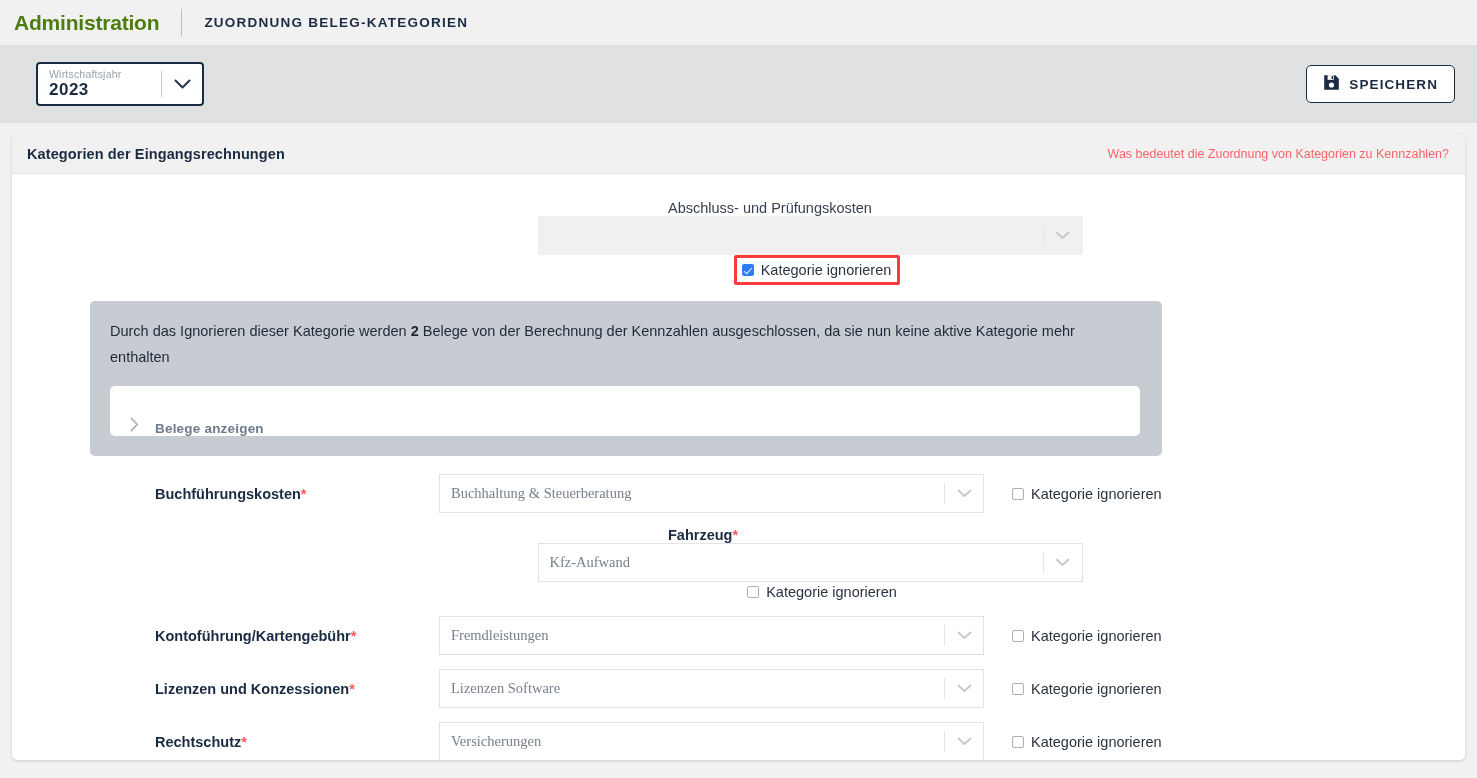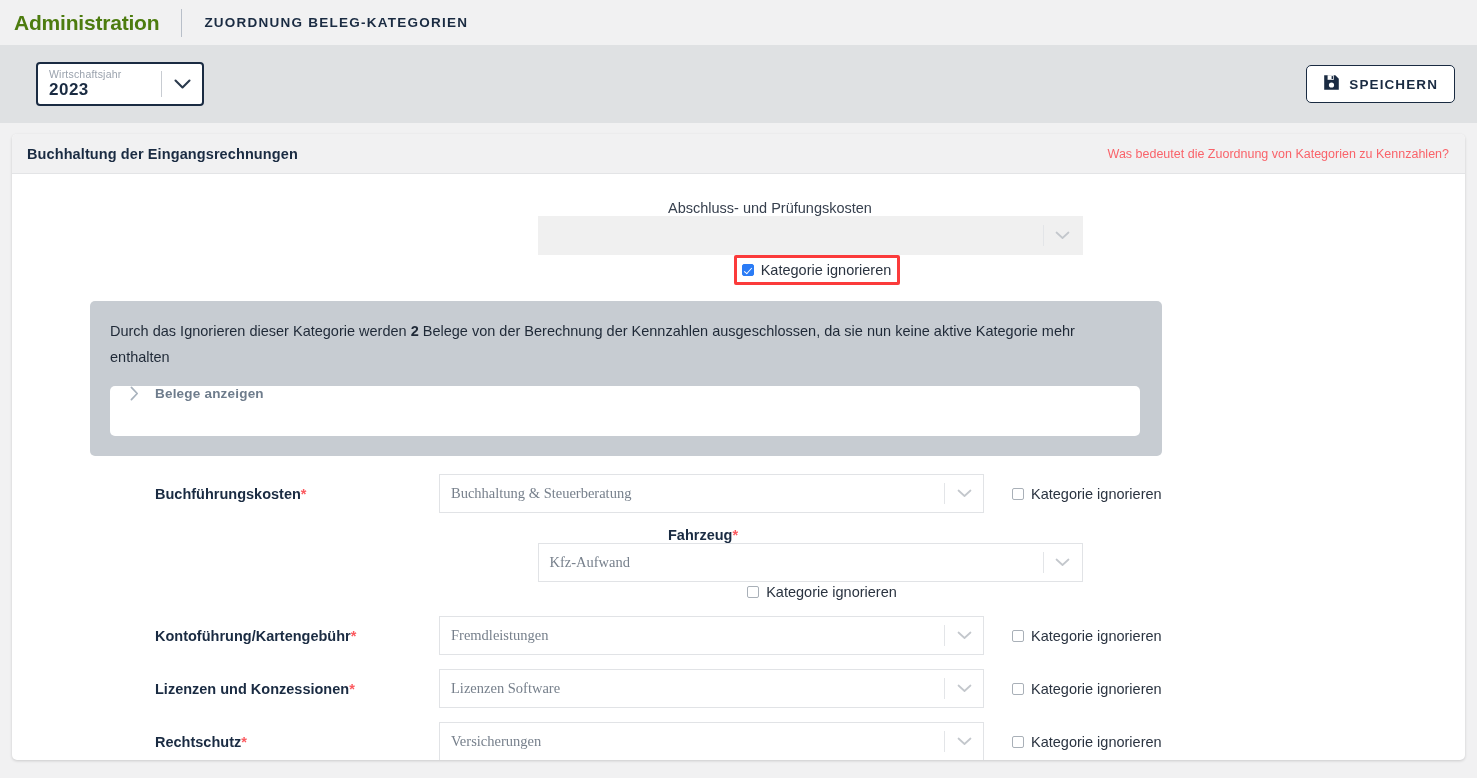--- a/index.html
+++ b/index.html
@@ -237,21 +237,21 @@
     line-height: 26px;
     max-width: 1010px;
   }
   .info-text b { font-weight: bold; }
   .belege-box {
     margin-top: 16px;
     background: #ffffff;
     border-radius: 5px;
     height: 50px;
     display: flex;
-    align-items: flex-start;
+    align-items: flex-end;
     padding-left: 20px;
     gap: 16px;
     cursor: pointer;
   }
   .belege-label {
     font-size: 13.5px;
     font-weight: bold;
     color: #6e7c8c;
     letter-spacing: 0.2px;
   }
@@ -289,21 +289,21 @@
         <circle cx="8.5" cy="11" r="2.6" fill="#ffffff"></circle>
       </svg>
     </span>
     <span class="save-label">SPEICHERN</span>
   </div>
 </div>
 
 <div class="card">
 
   <div class="card-head">
-    <div class="card-title">Buchhaltung der Eingangsrechnungen</div>
+    <div class="card-title">Kategorien der Eingangsrechnungen</div>
     <div class="help-link">Was bedeutet die Zuordnung von Kategorien zu Kennzahlen?</div>
   </div>
 
   <div class="card-body">
 
 
     <div class="row" style="margin-top:26px;flex-direction:column;">
       <div class="row-label">Abschluss- und Prüfungskosten</div>
       <div class="select disabled">
         <span class="select-value"></span>

